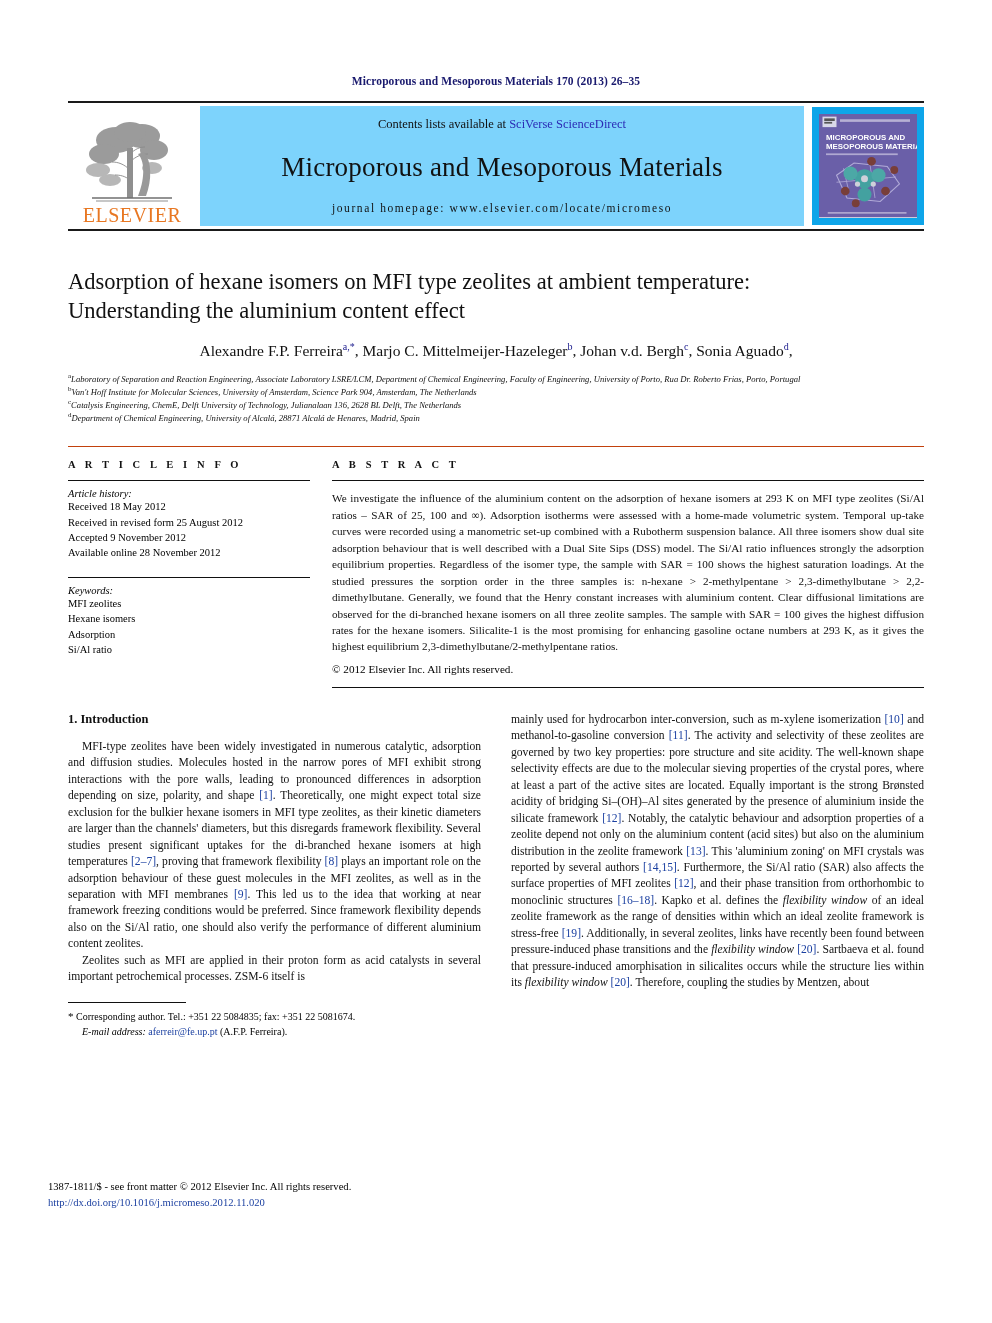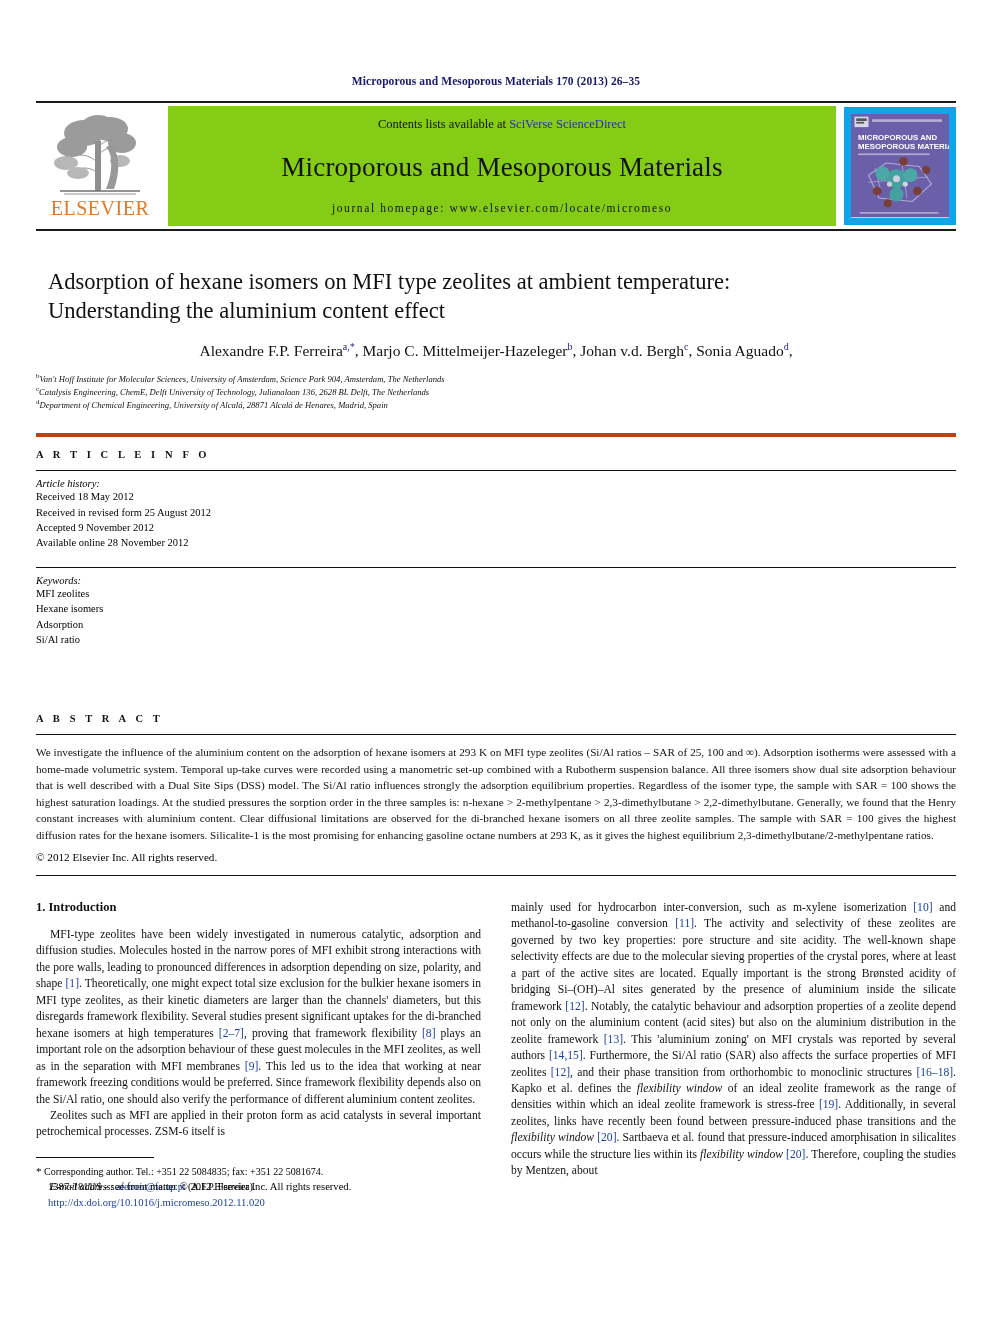--- a/index.html
+++ b/index.html
@@ -6,21 +6,21 @@
   html, body { margin:0; padding:0; }
   body {
     width: 992px;
     height: 1323px;
     background: #ffffff;
     font-family: "Liberation Serif", "DejaVu Serif", serif;
     color: #000000;
     position: relative;
     overflow: hidden;
   }
-  .page { position: relative; width: 992px; height: 1245px; padding: 0 36px; }
+  .page { position: relative; width: 992px; height: 1245px; padding: 0 68px; }
 
   
   .running-head {
     text-align: center;
     font-size: 11.5px;
     color: #1a1a6e;
     font-weight: bold;
     padding-top: 75px;
     letter-spacing: .1px;
   }
@@ -33,35 +33,35 @@
     height: 130px;
     display: flex;
     align-items: stretch;
   }
   .elsevier-logo {
     width: 128px;
     flex: 0 0 128px;
     display: flex;
     flex-direction: column;
     align-items: center;
-    justify-content: center;
+    justify-content: flex-end;
     padding-bottom: 4px;
   }
   .tree-svg { display:block; }
   .elsevier-word {
     font-family: "Liberation Serif", serif;
     color: #E87722;
     font-size: 20px;
     letter-spacing: .5px;
     line-height: 1;
     margin-top: 1px;
   }
   .journal-band {
     flex: 1 1 auto;
-    background: #84cc16;
+    background: #7dd3fc;
     display: flex;
     flex-direction: column;
     align-items: center;
     justify-content: space-between;
     padding: 11px 0 12px 0;
     margin: 3px 6px 3px 4px;
   }
   .contents-line { font-size: 12.5px; color:#111; }
   .contents-line .sd { color:#2b2bb5; }
   .journal-title {
@@ -85,21 +85,21 @@
     overflow: hidden;
   }
   .cover-inner { position:absolute; inset:0; }
 
   
   .title-block { margin-top: 36px; }
   h1.article-title {
     font-size: 22.5px;
     font-weight: normal;
     line-height: 1.30;
-    margin: 12px;
+    margin: 0;
     color: #111;
   }
   .authors {
     margin-top: 14px;
     font-size: 15.5px;
     line-height: 1.45;
     color: #111;
     text-align: center;
   }
   .authors sup { font-size: 10px; color:#1a1a8c; vertical-align: super; }
@@ -109,25 +109,24 @@
     font-style: italic;
     line-height: 1.42;
     color: #111;
   }
   .affiliations sup { font-style: normal; font-size: 7px; vertical-align: super; }
   .aff-line { display:block; }
 
   
   .info-abstract {
     margin-top: 22px;
-    border-top: 4px solid #c2410c;
+    border-top: 1px solid #c2410c;
     padding-top: 12px;
     display: flex;
     gap: 22px;
-    flex-direction: column;
   }
   .col-info { flex: 0 0 242px; }
   .col-abs  { flex: 1 1 auto; }
   .sec-head {
     font-size: 10.5px;
     font-weight: bold;
     letter-spacing: 3.6px;
     color: #111;
     margin-bottom: 10px;
   }
@@ -276,20 +275,21 @@
     <h1 class="article-title">
       <span>Adsorption of hexane isomers on MFI type zeolites at ambient temperature:</span><br>
       <span>Understanding the aluminium content effect</span>
     </h1>
 
     <div class="authors">
       <div id="author-line-1">Alexandre F.P. Ferreira<sup>a,*</sup>, Marjo C. Mittelmeijer-Hazeleger<sup>b</sup>, Johan v.d. Bergh<sup>c</sup>, Sonia Aguado<sup>d</sup>,</div>
     </div>
 
     <div class="affiliations" id="affiliation-list">
+        <span class="aff-line"><sup>a</sup>Laboratory of Separation and Reaction Engineering, Associate Laboratory LSRE/LCM, Department of Chemical Engineering, Faculty of Engineering, University of Porto, Rua Dr. Roberto Frias, Porto, Portugal</span>
         <span class="aff-line"><sup>b</sup>Van't Hoff Institute for Molecular Sciences, University of Amsterdam, Science Park 904, Amsterdam, The Netherlands</span>
         <span class="aff-line"><sup>c</sup>Catalysis Engineering, ChemE, Delft University of Technology, Julianalaan 136, 2628 BL Delft, The Netherlands</span>
         <span class="aff-line"><sup>d</sup>Department of Chemical Engineering, University of Alcalá, 28871 Alcalá de Henares, Madrid, Spain</span>
       </div>
   </div>
 
   <div class="info-abstract">
 
     <div class="col-info">
       <div class="sec-head">A R T I C L E    I N F O</div>

